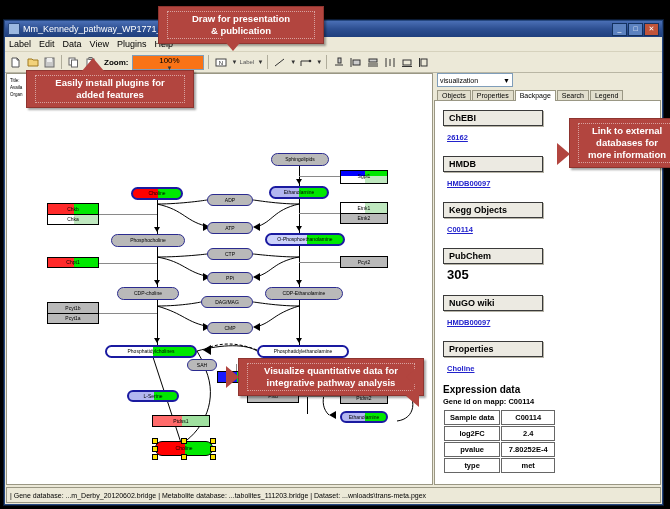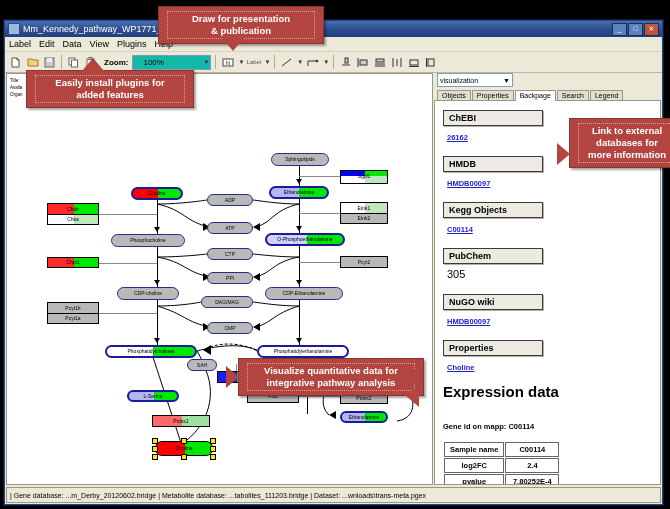--- a/index.html
+++ b/index.html
@@ -14,42 +14,42 @@
   .tb-btn{width:13px;height:11px;background:#5c82c0;border:1px solid #13315f;color:#fff;font-size:7px;line-height:10px;text-align:center;}
   .tb-btn.close{background:#c1543a;}
 
   .menubar{height:14px;background:#ece9d8;display:flex;align-items:center;padding:0 4px;font-size:9px;color:#000;border-bottom:1px solid #d6d2bd;}
   .menubar span{margin-right:8px;cursor:default;}
 
   .toolbar{height:20px;background:#ece9d8;display:flex;align-items:center;padding:0 3px;gap:2px;border-bottom:1px solid #b9b6a4;position:relative;}
   .tbi{width:15px;height:15px;display:flex;align-items:center;justify-content:center;font-size:9px;color:#444;}
   .sep{width:1px;height:14px;background:#b0ad9b;margin:0 2px;}
   .zoomlbl{font-size:8px;margin:0 2px 0 4px;color:#000;font-weight:bold;}
-  .zoombox{width:66px;height:13px;background:#14b8a6;border:1px solid #7f9db9;font-size:8px;display:flex;align-items:center;justify-content:space-between;padding:0 1px 0 10px;}
+  .zoombox{width:66px;height:13px;background:#f97316;border:1px solid #7f9db9;font-size:8px;display:flex;align-items:center;justify-content:space-between;padding:0 1px 0 3px;flex-direction:column;}
   .zoombox .arr{font-size:6px;color:#333;}
   .drop{font-size:6px;color:#333;margin-left:1px;}
 
   .body{position:absolute;left:0;top:51px;right:0;bottom:18px;display:flex;}
   .canvaswrap{width:425px;background:#fff;border:1px solid #9a9784;margin:1px;position:relative;overflow:hidden;}
   .sidepanel{flex:1;margin:1px 1px 1px 0;display:flex;flex-direction:column;position:relative;}
 
   .viscombo-row{height:14px;display:flex;align-items:center;padding-left:3px;background:#ece9d8;}
   .viscombo{width:70px;height:12px;background:#fff;border:1px solid #7f9db9;font-size:7px;display:flex;align-items:center;justify-content:space-between;padding:0 2px;}
 
   .tabs{display:flex;align-items:flex-end;height:13px;padding-left:3px;background:#ece9d8;border-bottom:1px solid #9a9784;}
   .tab{font-size:7px;padding:1px 4px 1px;border:1px solid #9a9784;border-bottom:none;background:#e2dfce;margin-right:1px;color:#000;}
   .tab.active{background:#fff;padding-bottom:2px;position:relative;top:1px;}
 
   .panelbody{flex:1;background:#fff;border:1px solid #9a9784;border-top:none;overflow:hidden;position:relative;padding:6px 8px;}
   .dbblock{margin-bottom:9px;}
   .dbhead{display:inline-block;min-width:88px;border:1px solid #3a3a3a;background:#eceae2;font-size:9px;font-weight:bold;padding:2px 5px;box-shadow:1px 1px 0 #b5b2a5;}
   .dblink{font-size:7.5px;color:#2222cc;text-decoration:underline;margin:3px 0 0 4px;display:inline-block;font-weight:bold;}
-  .dbplain{font-size:11px;color:#000;margin:3px 0 0 4px;display:inline-block;font-weight:normal;}
-  .exprhead{font-size:15px;font-weight:bold;margin:2px 0 22px;}
-  .geneid{font-size:7.5px;font-weight:bold;margin-bottom:10px;}
+  .dbplain{font-size:13px;color:#000;margin:3px 0 0 4px;display:inline-block;font-weight:bold;}
+  .exprhead{font-size:10px;font-weight:bold;margin:2px 0 2px;}
+  .geneid{font-size:7.5px;font-weight:bold;margin-bottom:3px;}
   table.exprtbl{border-collapse:separate;border-spacing:1px;font-size:7.5px;font-weight:bold;}
   table.exprtbl td{border:1px solid #666;padding:2px 5px;text-align:center;background:#fff;min-width:42px;}
 
   .status{position:absolute;left:1px;right:1px;bottom:1px;height:14px;background:#ece9d8;border:1px solid #9a9784;display:flex;align-items:center;font-size:7px;padding-left:3px;color:#000;white-space:nowrap;overflow:hidden;}
 
   
   .node{position:absolute;box-sizing:border-box;font-size:5px;display:flex;align-items:center;justify-content:center;text-align:center;color:#000;line-height:1;overflow:hidden;}
   .meta{border:1px solid #2b2b8f;border-radius:7px;background:#b9b9b9;}
   .metasel{border:2px solid #1a1aa0;border-radius:8px;}
   .gene{border:1.5px solid #000;background:#b9b9b9;}
@@ -452,21 +452,21 @@
           <div class="dbblock">
             <div class="dbhead">Properties</div><br>
             <a class="dblink" href="#">Choline</a>
           </div>
 
           <div class="exprhead">Expression data</div>
           <div class="geneid">Gene id on mapp: C00114</div>
           <table class="exprtbl">
             <tbody>
                 <tr>
-              <td>Sample name</td>
+              <td>Sample data</td>
               <td>C00114</td>
             </tr>
             <tr>
               <td>log2FC</td>
               <td>2.4</td>
             </tr>
             <tr>
               <td>pvalue</td>
               <td>7.80252E-4</td>
             </tr>

